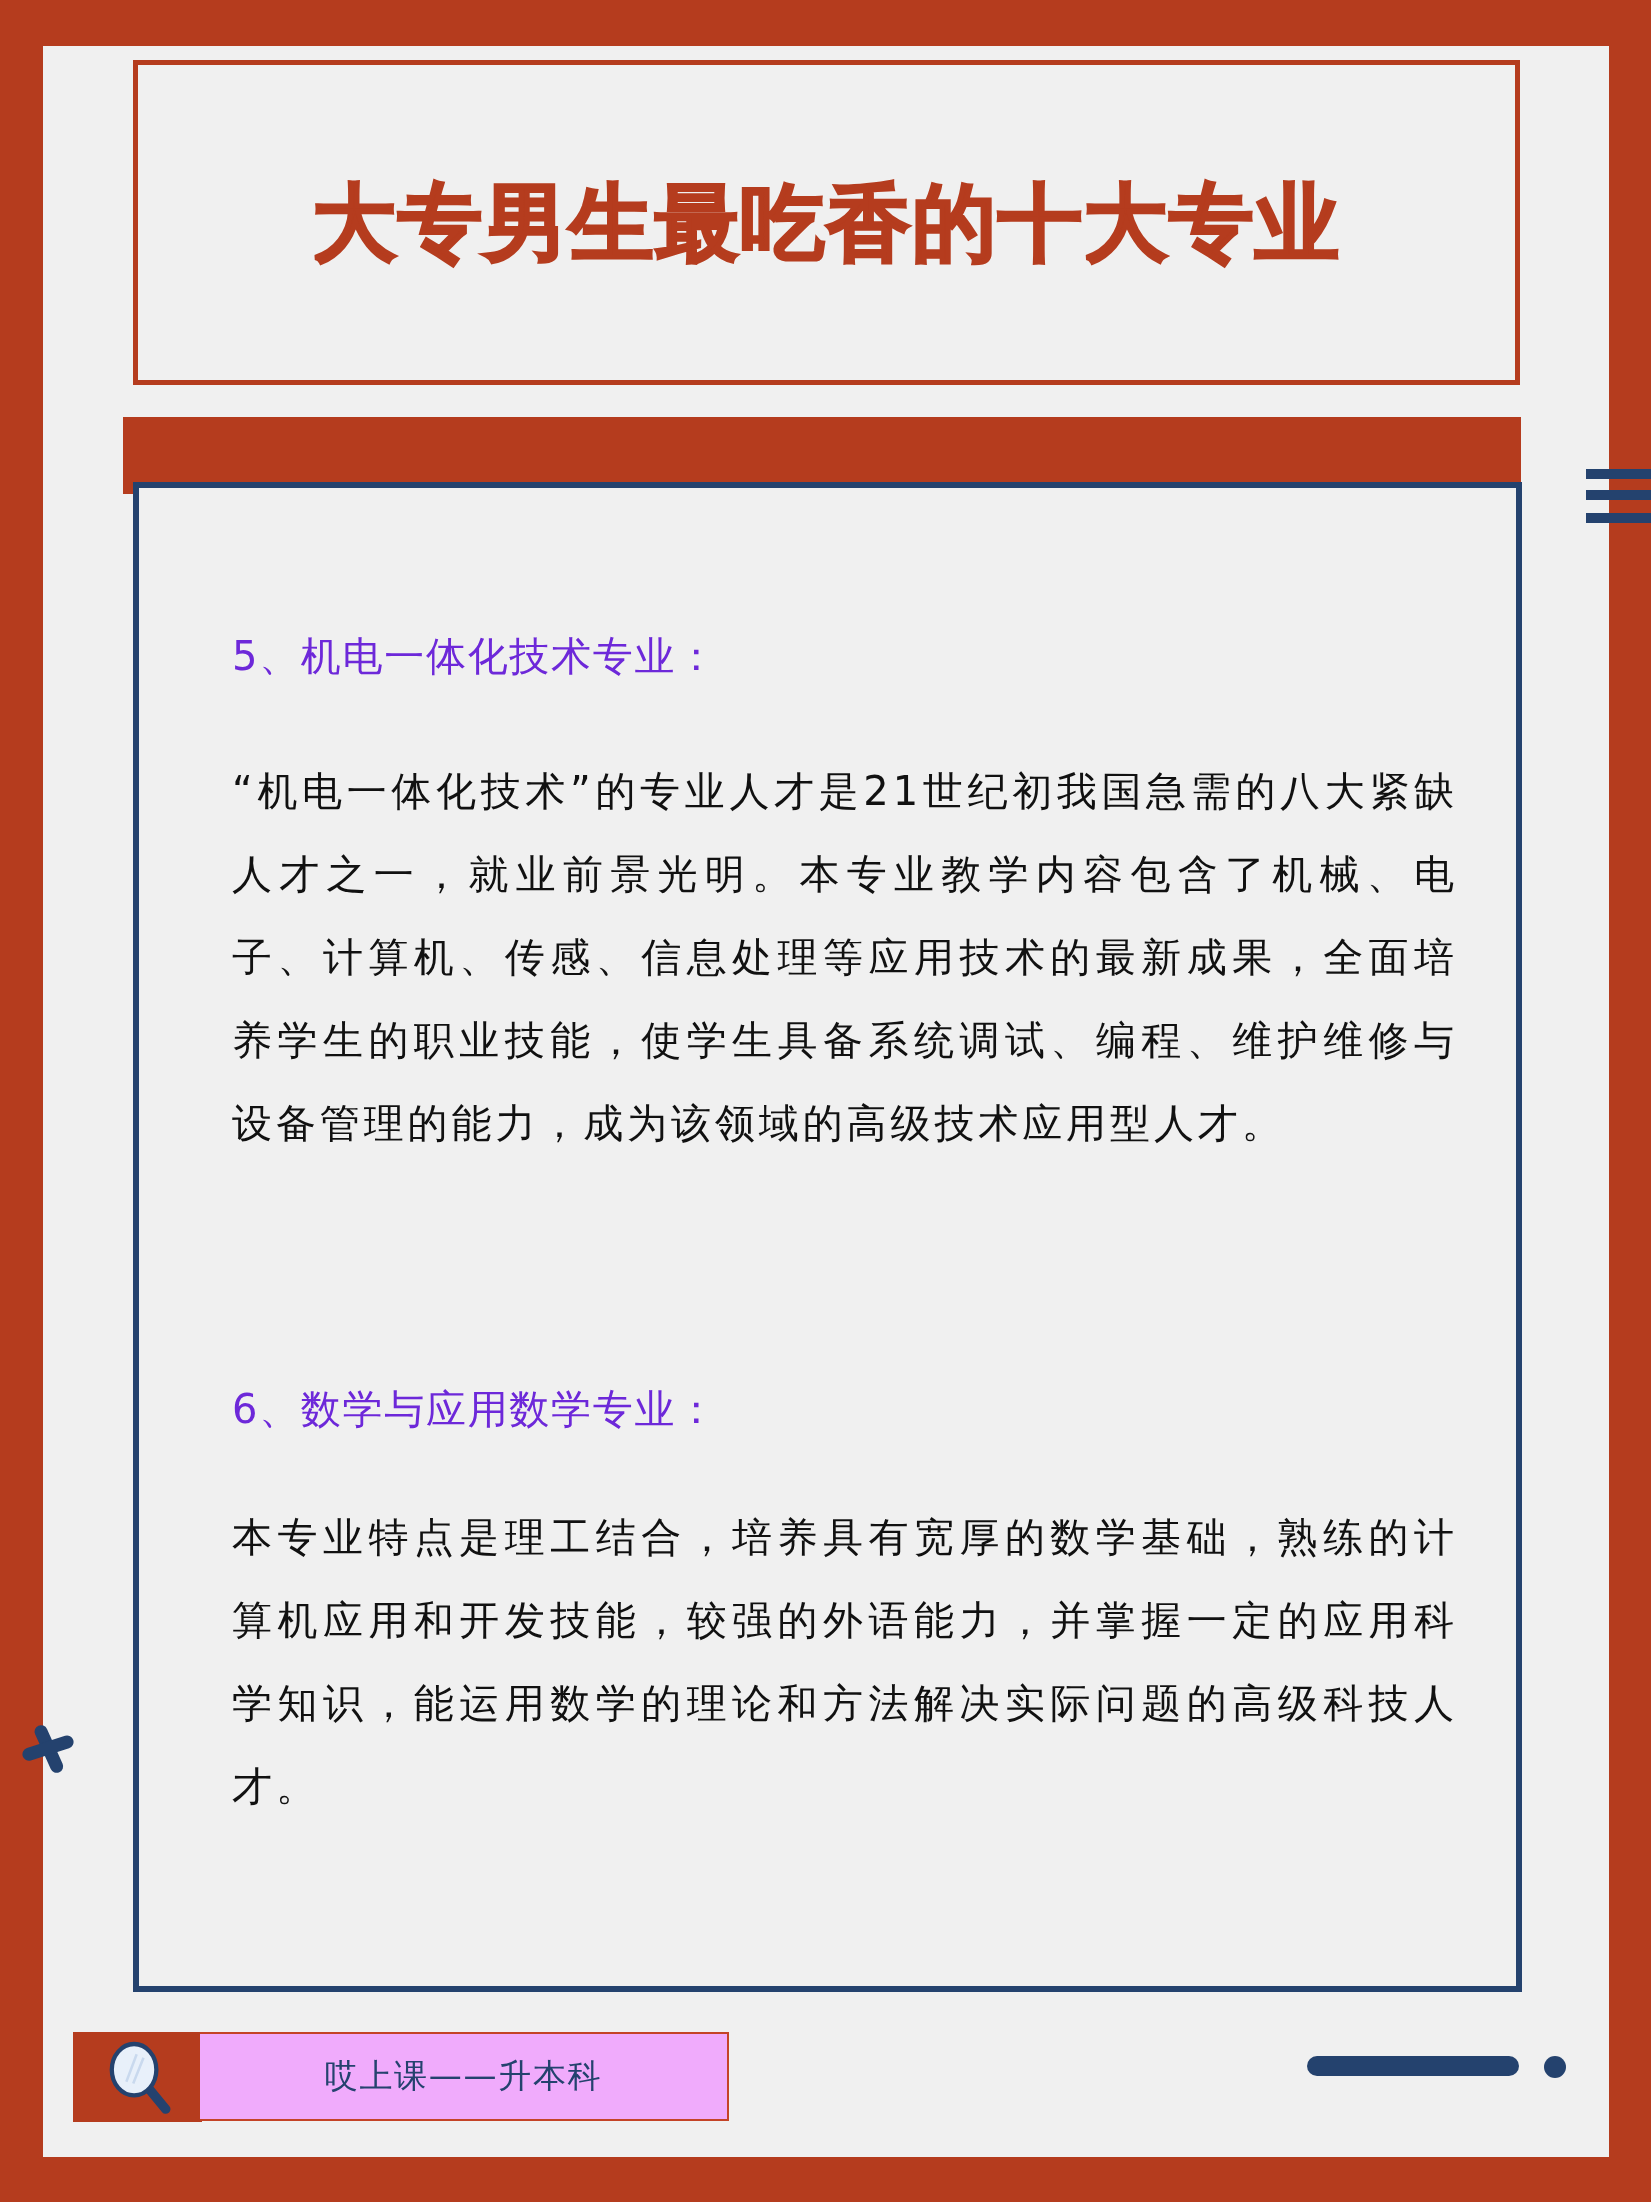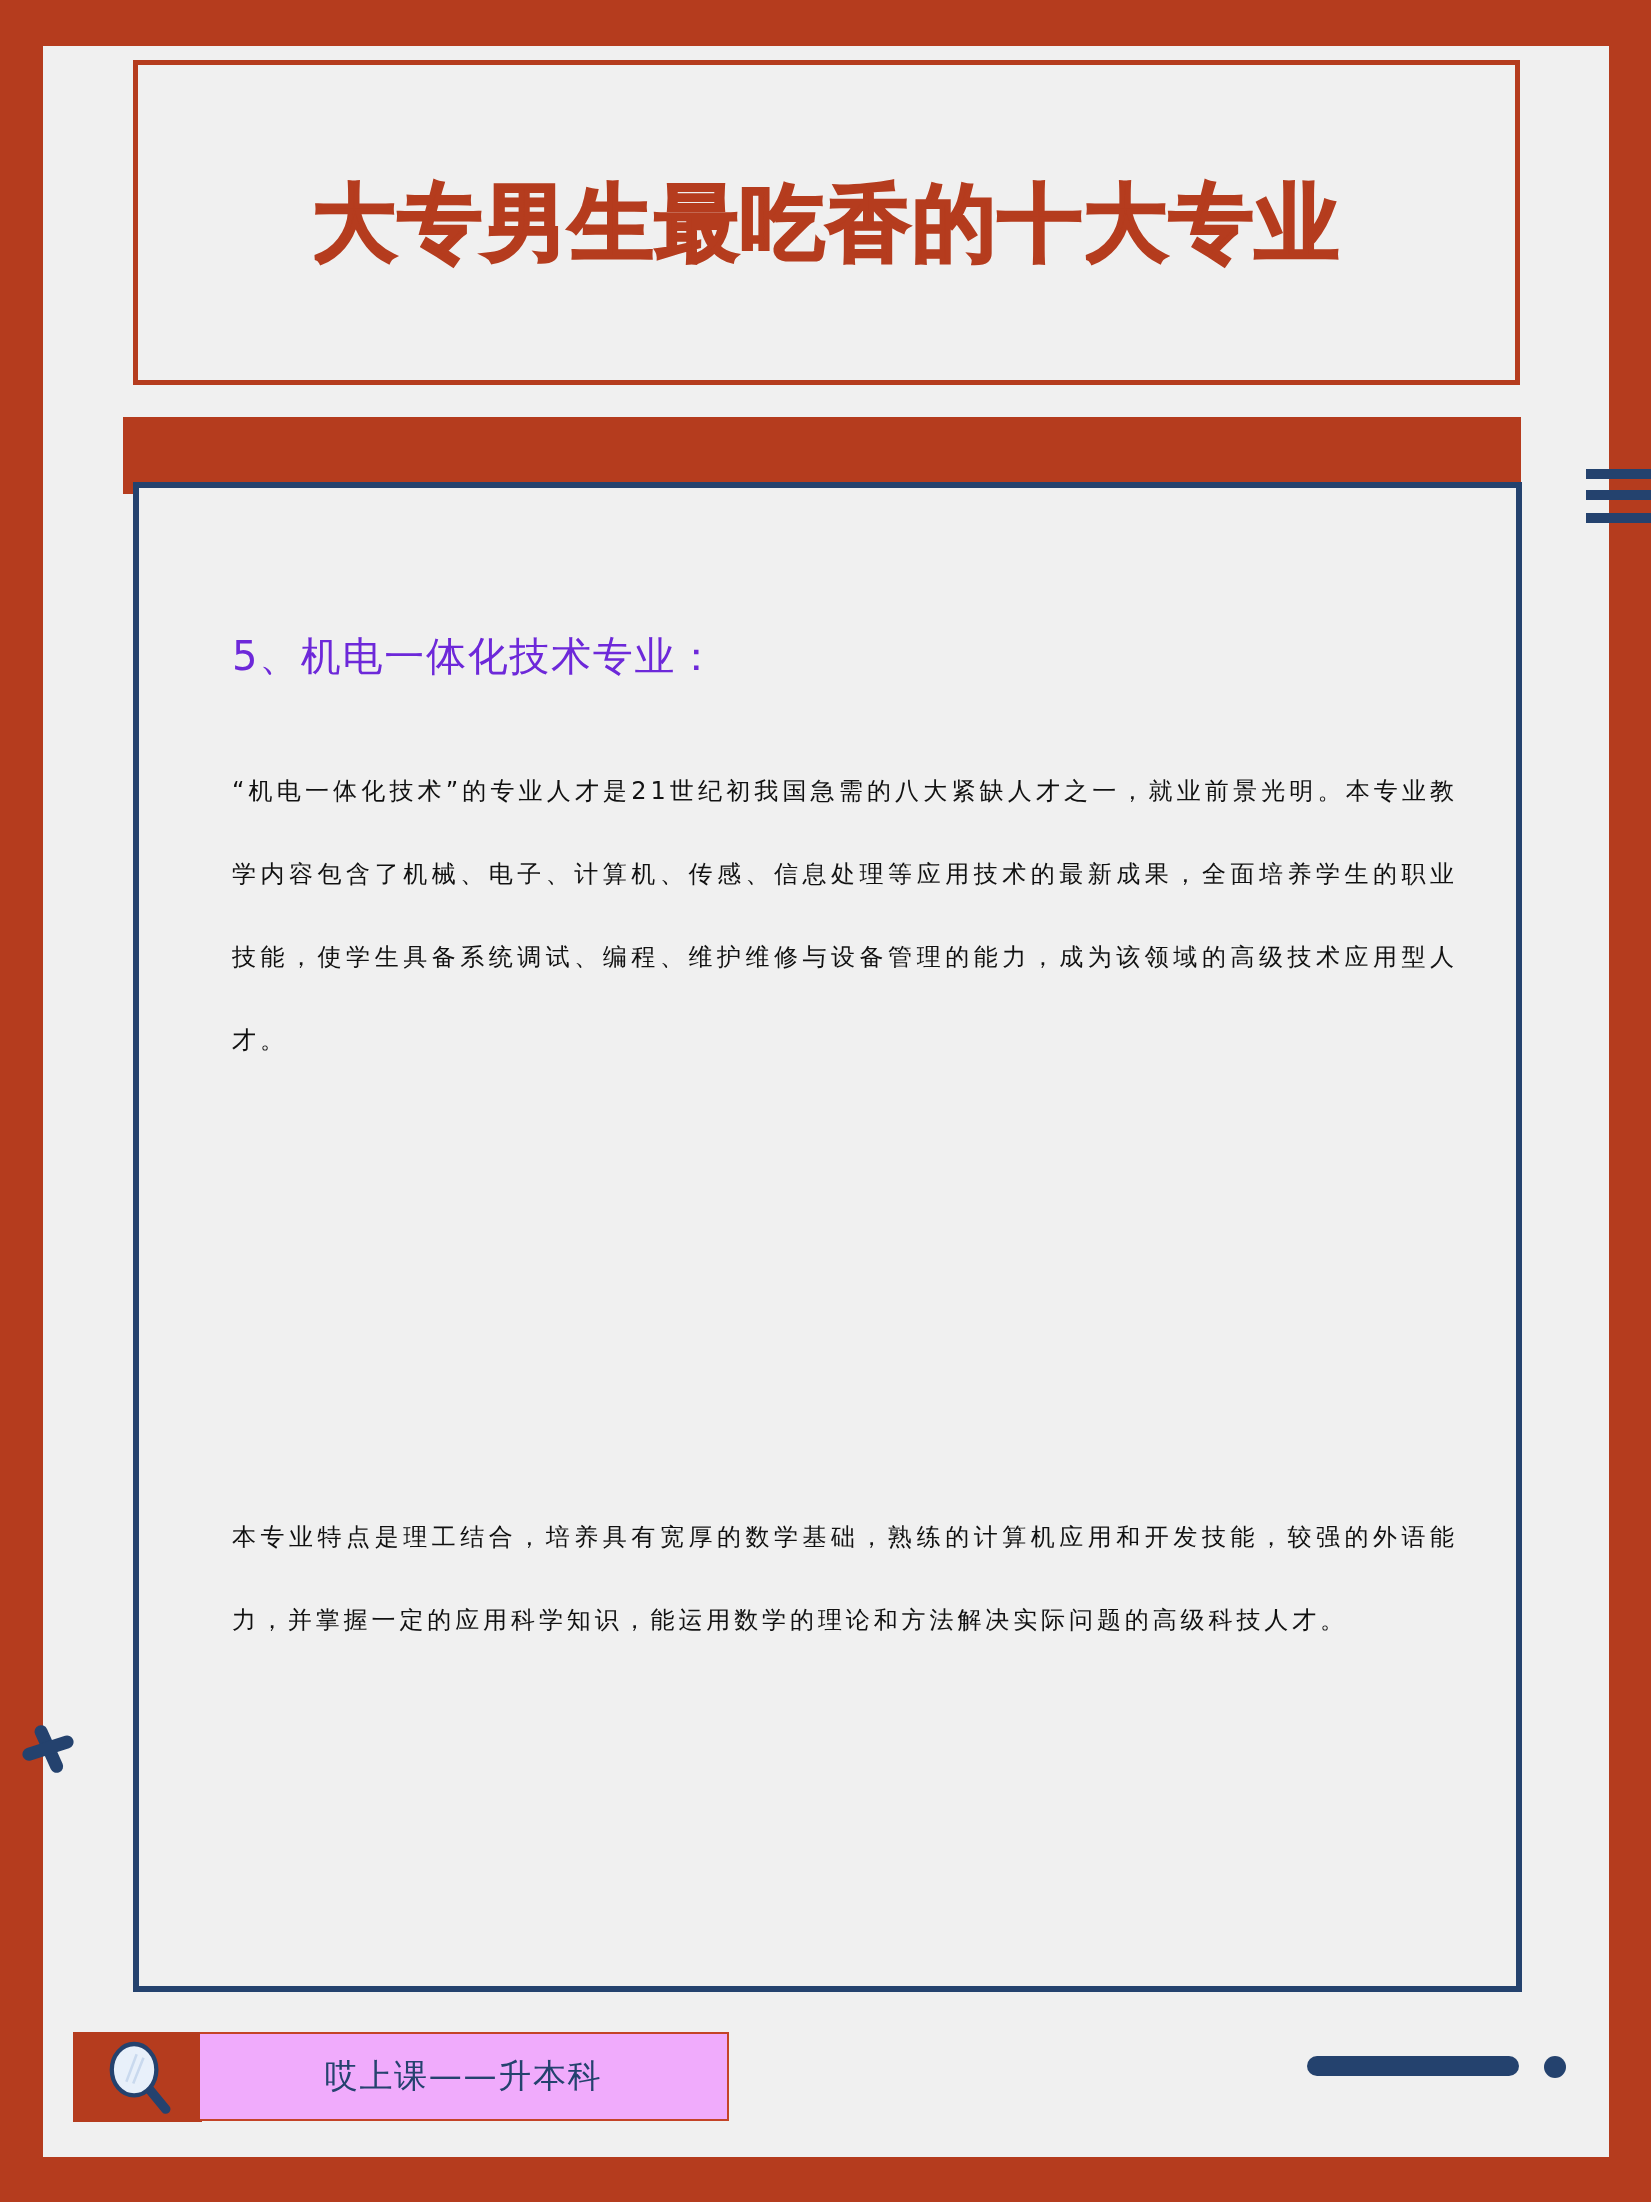--- a/index.html
+++ b/index.html
@@ -4,21 +4,21 @@
 <style>
   html,body{margin:0;padding:0;}
   body{width:1652px;height:2203px;position:relative;overflow:hidden;background:#b53c1e;font-family:"DejaVu Sans","Liberation Sans",sans-serif;}
   .paper{position:absolute;left:43px;top:46px;width:1566px;height:2111px;background:#f0f0f0;}
   .abs{position:absolute;}
   .title-box{left:133px;top:60px;width:1377px;height:315px;border:5.2px solid #b53c1e;background:#f0f0f0;display:flex;flex-direction:row;align-items:center;justify-content:center;}
   .title-line{color:#b53c1e;font-weight:bold;font-size:84px;line-height:112px;letter-spacing:1.7px;font-family:"DejaVu Sans","Liberation Sans",sans-serif;-webkit-text-stroke:2.6px #b53c1e;}
   .red-bar{left:123px;top:417px;width:1398px;height:77px;background:#b53c1e;}
   .content-box{left:133px;top:482px;width:1377px;height:1498px;border:6px solid #24426e;background:#f0f0f0;}
   .section-heading{color:#6d28d9;font-size:40px;line-height:52px;letter-spacing:1.7px;}
-  .para{color:#111;font-size:24px;line-height:83px;letter-spacing:3.9px;text-align:justify;width:1226px;}
+  .para{color:#111;font-size:40px;line-height:83px;letter-spacing:3.9px;text-align:justify;width:1226px;}
   .stripe{background:#24426e;height:9.5px;width:66px;left:1586px;}
   .footer-red{left:73px;top:2032px;width:129px;height:90px;background:#b53c1e;}
   .footer-box{left:200px;top:2032px;width:527px;height:85px;border:2.6px solid #c44427;border-left:none;background:#f0abfc;display:flex;align-items:center;justify-content:center;}
   .footer-text{color:#24426e;font-size:33px;letter-spacing:1.7px;}
   .pill{left:1307px;top:2056px;width:212px;height:20px;border-radius:10.3px;background:#24426e;}
   .dot{left:1544px;top:2056px;width:22.4px;height:22.4px;border-radius:50%;background:#24426e;}
 </style>
 </head>
 <body>
 
@@ -30,20 +30,21 @@
 
 <div class="abs red-bar"></div>
 
 <div class="abs stripe" style="top:469px"></div>
 <div class="abs stripe" style="top:490px"></div>
 <div class="abs stripe" style="top:513px"></div>
 
 <div class="abs content-box">
   <div class="abs section-heading" style="left:93px;top:142px">5、机电一体化技术专业：</div>
   <div class="abs para" style="left:93px;top:262px;text-indent:0">“机电一体化技术”的专业人才是21世纪初我国急需的八大紧缺人才之一，就业前景光明。本专业教学内容包含了机械、电子、计算机、传感、信息处理等应用技术的最新成果，全面培养学生的职业技能，使学生具备系统调试、编程、维护维修与设备管理的能力，成为该领域的高级技术应用型人才。</div>
+  <div class="abs section-heading" style="left:93px;top:895px">6、数学与应用数学专业：</div>
   <div class="abs para" style="left:93px;top:1008px">本专业特点是理工结合，培养具有宽厚的数学基础，熟练的计算机应用和开发技能，较强的外语能力，并掌握一定的应用科学知识，能运用数学的理论和方法解决实际问题的高级科技人才。</div>
 </div>
 
 <svg class="abs" style="left:21.5px;top:1723px" width="52" height="52" viewBox="0 0 60 60">
   <g stroke="#24426e" stroke-width="15" stroke-linecap="round">
     <line x1="22" y1="10" x2="40" y2="50"></line>
     <line x1="8" y1="36" x2="52" y2="22"></line>
   </g>
 </svg>
 

